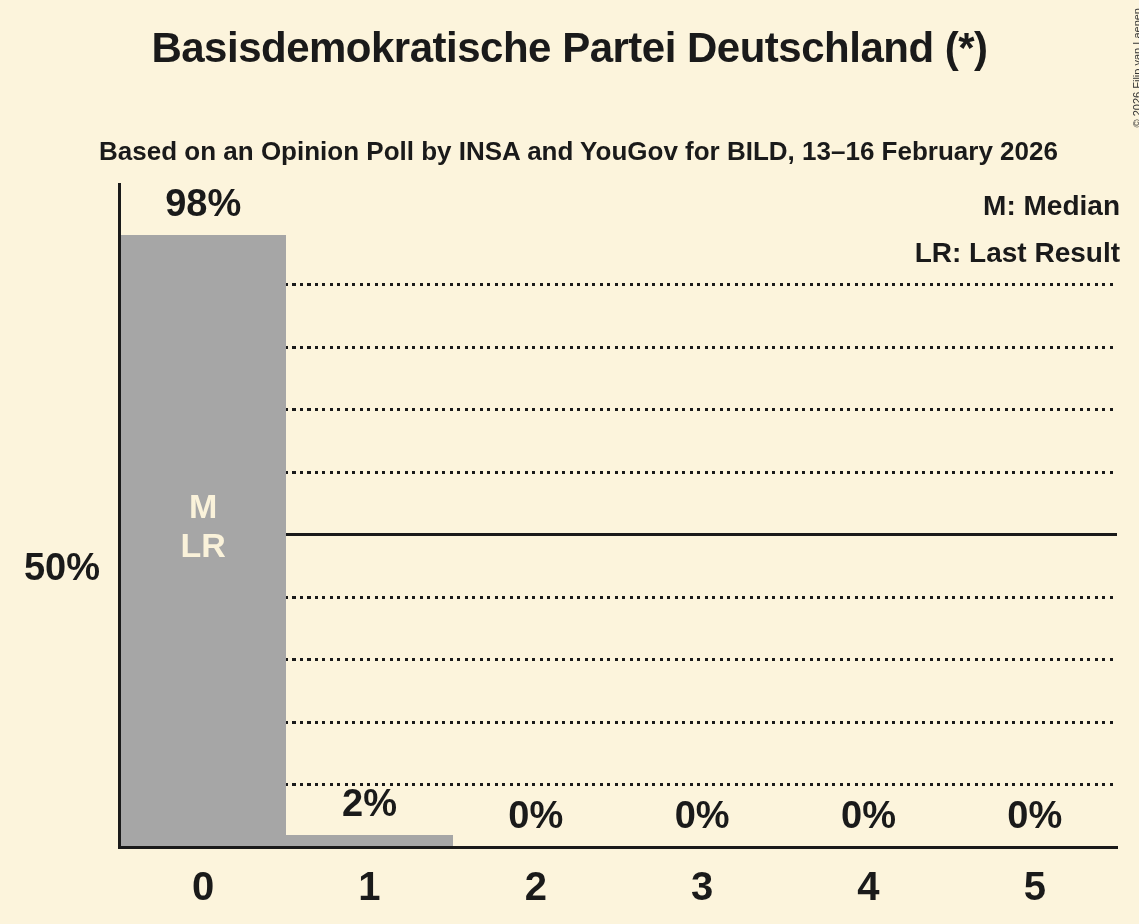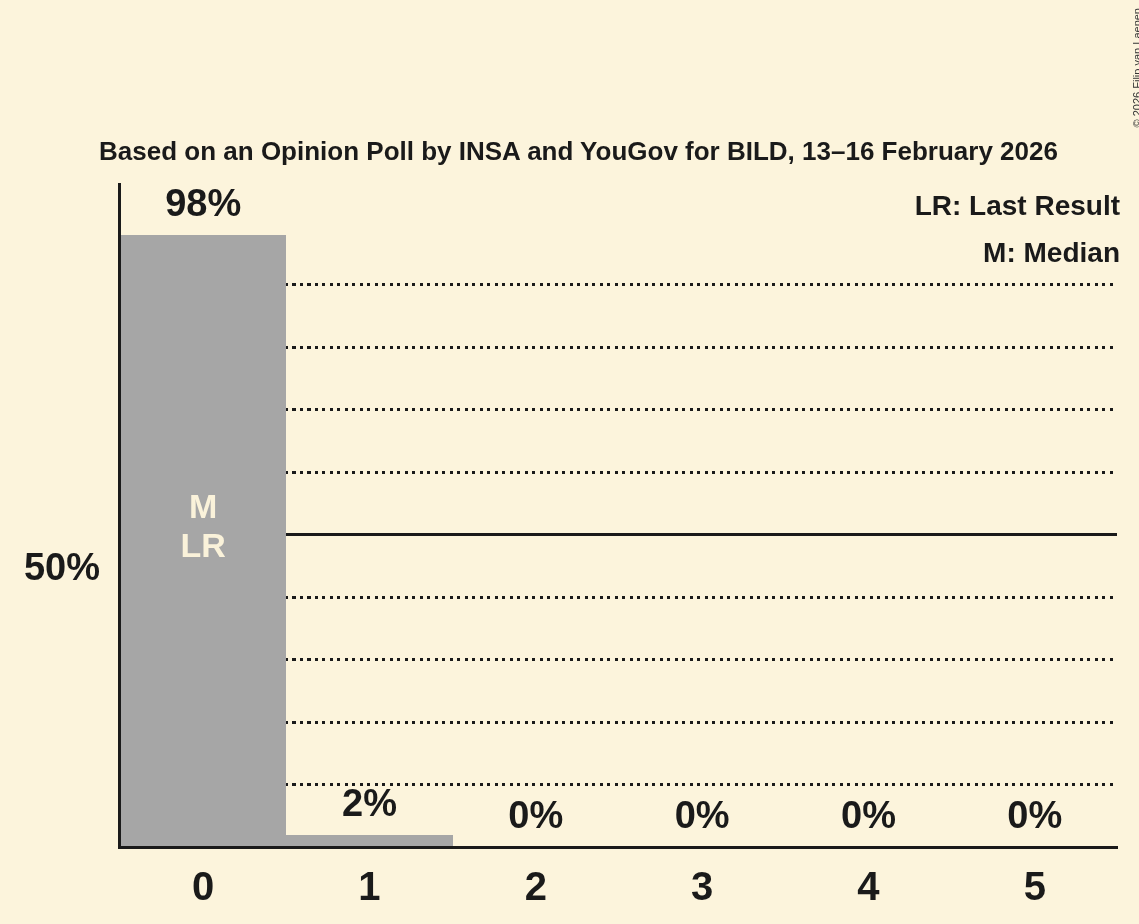--- a/index.html
+++ b/index.html
@@ -142,27 +142,28 @@
     text-align: center;
     font-size: 40px;
     font-weight: 700;
   }
 </style>
 </head>
 <body>
 
 <div class="chart">
 
+  <div class="title">Basisdemokratische Partei Deutschland (*)</div>
   <div class="subtitle subtitle-2">Based on an Opinion Poll by INSA and YouGov for BILD, 13–16 February 2026</div>
 
   <div class="copyright">© 2026 Filip van Laenen</div>
 
   <div class="legend">
+    <div>M: Median</div>
     <div>LR: Last Result</div>
-    <div>M: Median</div>
   </div>
 
   <div class="y-axis-label">50%</div>
 
   <div class="plot" id="plot">
       <div class="gridline dotted" style="bottom: 61px;"></div>
       <div class="gridline dotted" style="bottom: 123.5px;"></div>
       <div class="gridline dotted" style="bottom: 186px;"></div>
       <div class="gridline dotted" style="bottom: 248.5px;"></div>
       <div class="gridline dotted" style="bottom: 373.5px;"></div>

